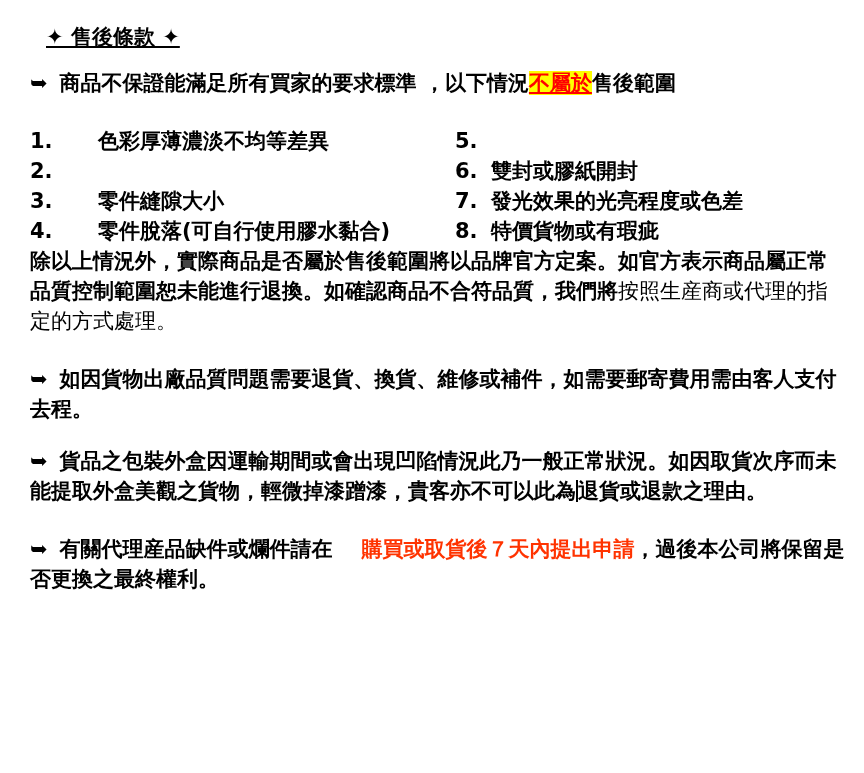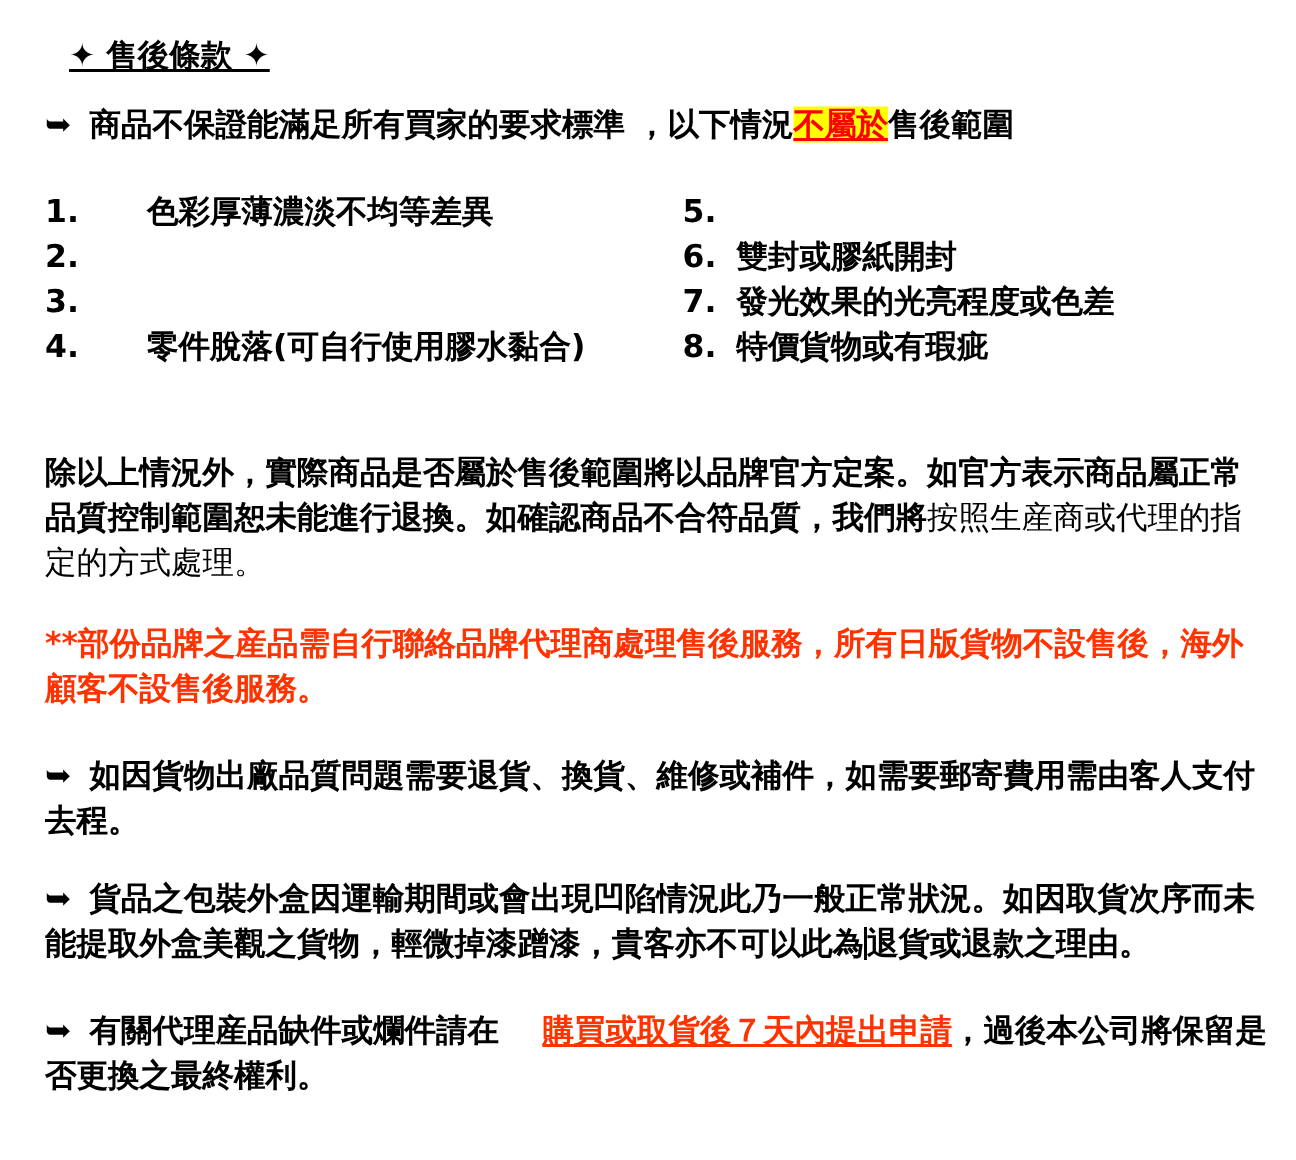--- a/index.html
+++ b/index.html
@@ -15,28 +15,28 @@
     line-height:30px;
     padding:6px 16px 8px 30px;
     overflow:hidden;
   }
   p{margin:0;}
   .title-line{margin:16px;}
   .title-text{text-decoration:underline;}
   .arrow{display:inline-block;margin-right:12px;}
   .mt-guarantee{margin-top:12px;}
   .mt-list{margin-top:28px;}
-  .mt-decision{margin-top:54px;}
+  .mt-decision{}
   .mt-notice{margin-top:24px;}
   .mt-returns{margin-top:28px;}
   .mt-packaging{margin-top:22px;}
   .mt-defects{margin-top:28px;}
   .hl{color:#ff0000;background:#ffff00;text-decoration:underline;}
   .red-text{color:#ff3300;}
-  .red-link{color:#ff3300;text-decoration:underline;cursor:pointer;padding-left:29px;}
+  .red-link{color:#ff3300;cursor:pointer;padding-left:29px;}
   .normal-weight{font-weight:normal;}
   .ex-row{display:flex;}
   .ex-left{width:425px;display:flex;flex:0 0 auto;}
   .ex-left .num{display:inline-block;width:68px;flex:0 0 auto;}
   .ex-right{display:flex;flex:1 1 auto;}
   .ex-right .num{display:inline-block;width:36px;flex:0 0 auto;}
   .caret{display:inline-block;width:2px;height:22px;background:#000;vertical-align:-4px;}
 </style>
 </head>
 <body>
@@ -67,20 +67,21 @@
           <span class="num">2.</span>
         </span>
       <span class="ex-right">
           <span class="num">6.</span>
           <span>雙封或膠紙開封</span>
         </span>
     </div>
     <div class="ex-row">
       <span class="ex-left">
           <span class="num">3.</span>
+          <span>零件縫隙大小</span>
         </span>
       <span class="ex-right">
           <span class="num">7.</span>
           <span>發光效果的光亮程度或色差</span>
         </span>
     </div>
     <div class="ex-row">
       <span class="ex-left">
           <span class="num">4.</span>
           <span>零件脫落(可自行使用膠水黏合)</span>
@@ -89,21 +90,20 @@
           <span class="num">8.</span>
           <span>特價貨物或有瑕疵</span>
         </span>
     </div>
   </div>
 
   <p class="mt-decision">
     <span>除以上情況外，實際商品是否屬於售後範圍將以品牌官方定案。如官方表示商品屬正常品質控制範圍恕未能進行退換。如確認商品不合符品質，我們將</span><span class="normal-weight">按照生産商或代理的指定的方式處理。</span>
   </p>
 
-  <p class="mt-notice red-text">**部份品牌之産品需自行聯絡品牌代理商處理售後服務，所有日版貨物不設售後，海外顧客不設售後服務。</p>
 
   <p class="mt-returns">
     <span class="arrow">➥</span><span>如因貨物出廠品質問題需要退貨、換貨、維修或補件，如需要郵寄費用需由客人支付去程。</span>
   </p>
 
   <p class="mt-packaging">
     <span class="arrow">➥</span><span>貨品之包裝外盒因運輸期間或會出現凹陷情況此乃一般正常狀況。如因取貨次序而未能提取外盒美觀之貨物，輕微掉漆蹭漆，貴客亦不可以此為</span><span class="caret"></span><span>退貨或退款之理由。</span>
   </p>
 
   <p class="mt-defects">

